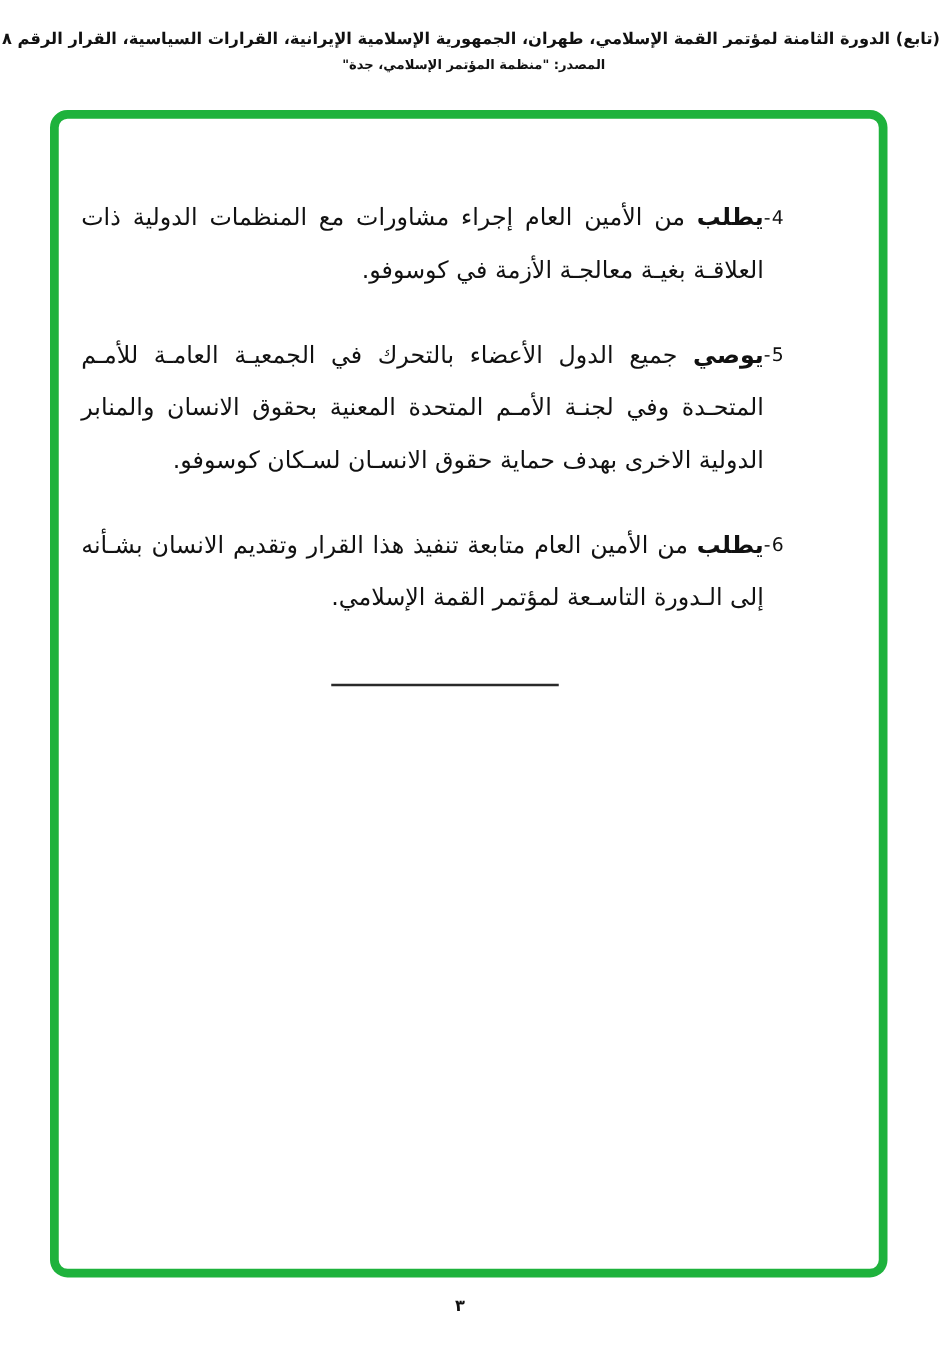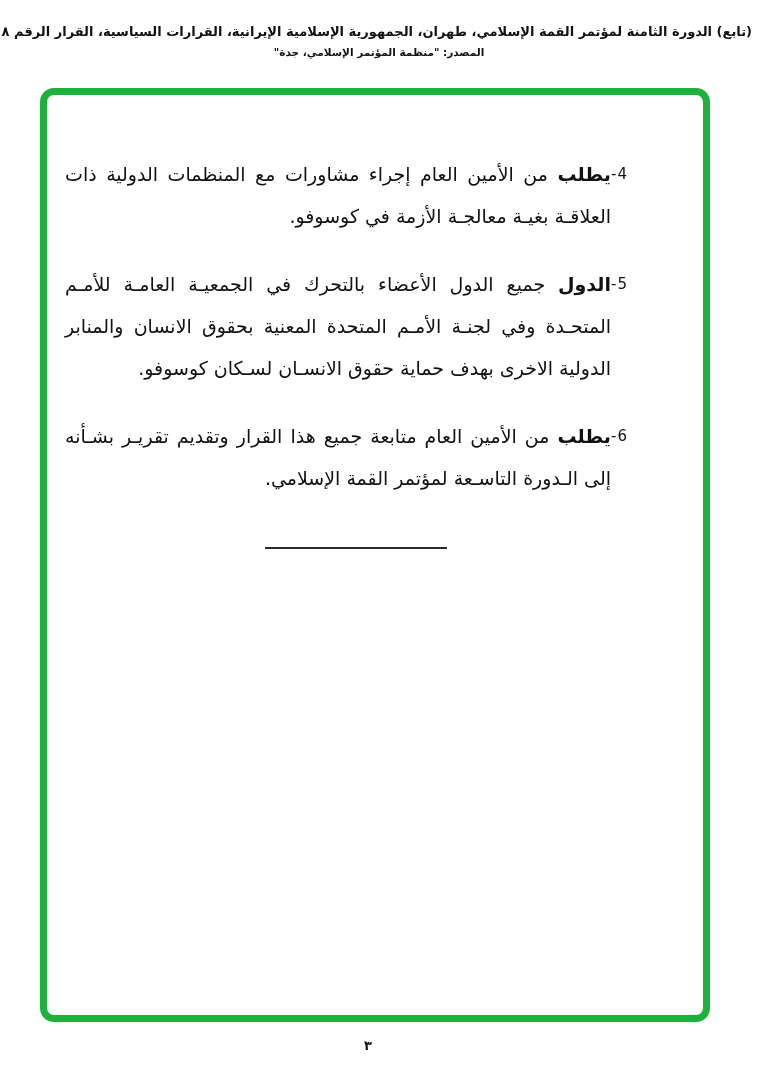--- a/index.html
+++ b/index.html
@@ -96,26 +96,26 @@
 <div class="doc-frame">
   <div class="content">
 
     <div class="item">
       <span class="item-number">-4</span>
       <p class="item-text" style="margin: 0px;"><span class="item-lead">يطلب</span><span> من الأمين العام إجراء مشاورات مع المنظمات الدولية ذات العلاقـة بغيـة معالجـة الأزمة في كوسوفو.</span></p>
     </div>
 
     <div class="item">
       <span class="item-number">-5</span>
-      <p class="item-text" style="margin: 0px;"><span class="item-lead">الدول</span><span> جميع الدول الأعضاء بالتحرك في الجمعيـة العامـة للأمـم المتحـدة وفي لجنـة الأمـم المتحدة المعنية بحقوق الانسان والمنابر الدولية الاخرى بهدف حماية حقوق الانسـان لسـكان كوسوفو.</span></p>
+      <p class="item-text" style="margin: 0px;"><span class="item-lead">يوصي</span><span> جميع الدول الأعضاء بالتحرك في الجمعيـة العامـة للأمـم المتحـدة وفي لجنـة الأمـم المتحدة المعنية بحقوق الانسان والمنابر الدولية الاخرى بهدف حماية حقوق الانسـان لسـكان كوسوفو.</span></p>
     </div>
 
     <div class="item">
       <span class="item-number">-6</span>
-      <p class="item-text" style="margin: 0px;"><span class="item-lead">يطلب</span><span> من الأمين العام متابعة جميع هذا القرار وتقديم تقريـر بشـأنه إلى الـدورة التاسـعة لمؤتمر القمة الإسلامي.</span></p>
+      <p class="item-text" style="margin: 0px;"><span class="item-lead">يطلب</span><span> من الأمين العام متابعة تنفيذ هذا القرار وتقديم الانسان بشـأنه إلى الـدورة التاسـعة لمؤتمر القمة الإسلامي.</span></p>
     </div>
 
     <div class="divider"></div>
 
   </div>
 </div>
 
 <div class="page-number">٣</div>
 
 </body></html>

